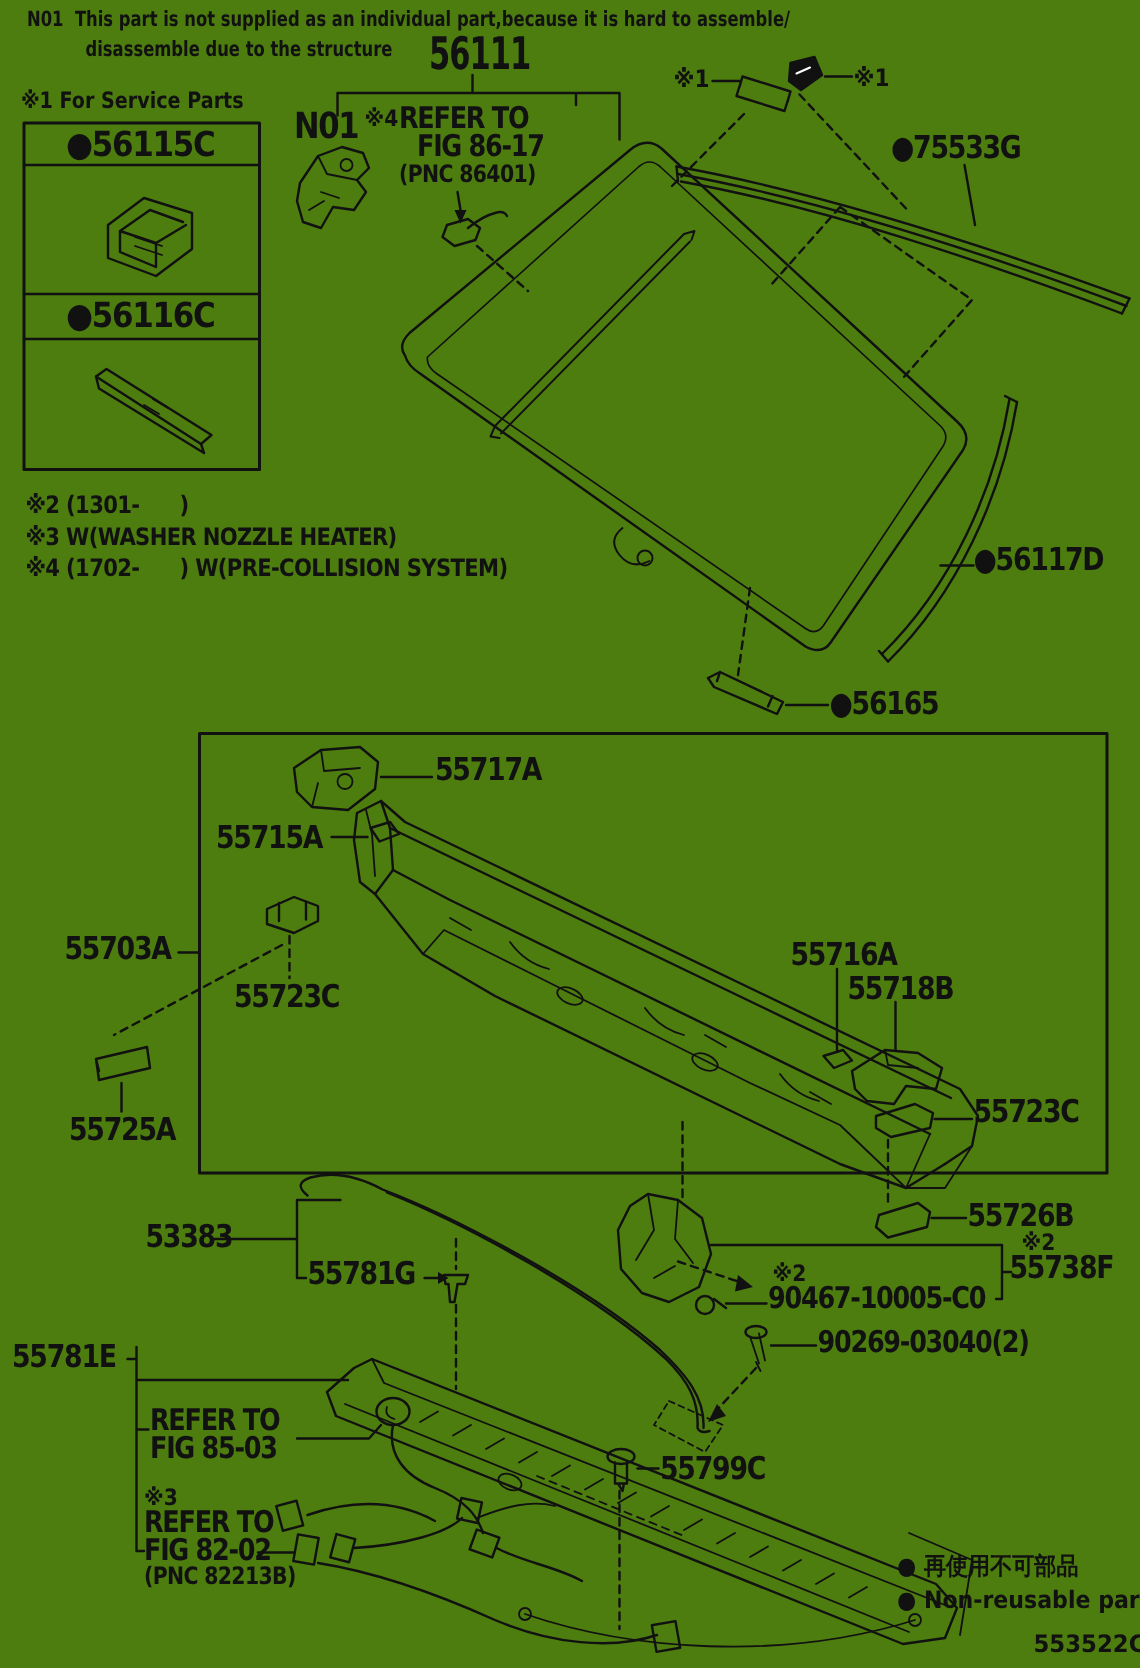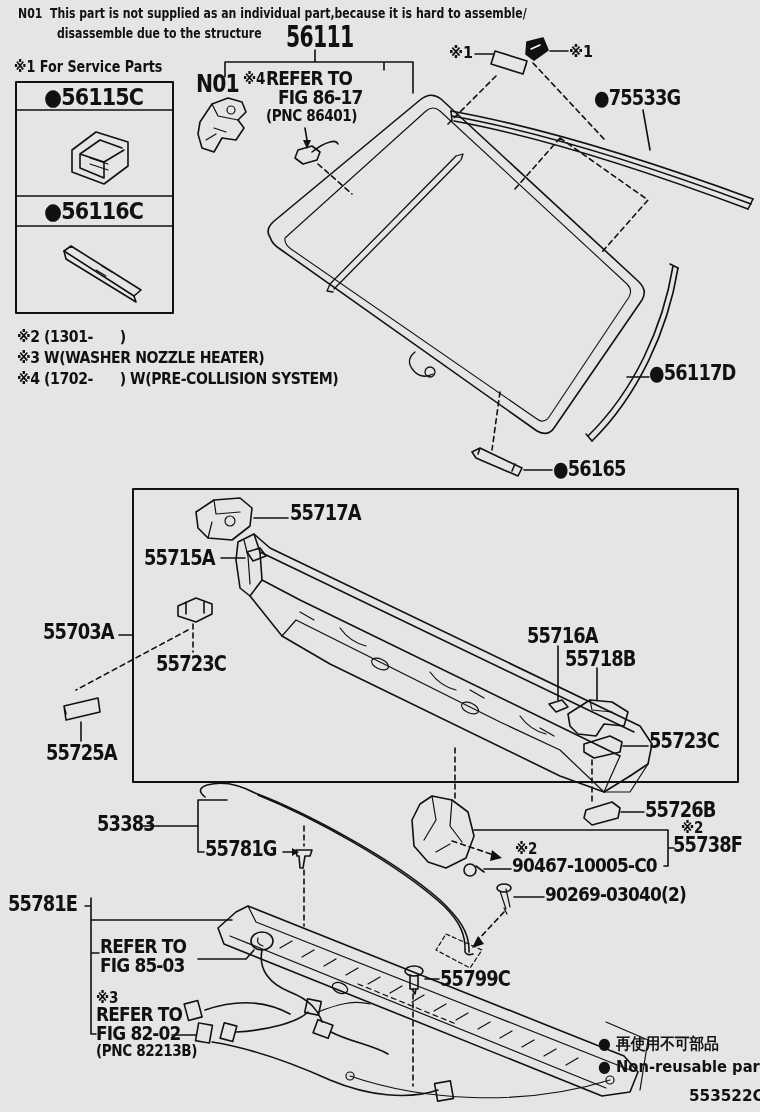--- a/index.html
+++ b/index.html
@@ -1,16 +1,16 @@
 <!DOCTYPE html>
 <html><head>
 <meta charset="utf-8">
 <style>
   html,body{margin:0;padding:0;background:#ffffff;}
-  #stage{position:relative;width:760px;height:1112px;background:#e5e5e5;overflow:hidden;
+  #stage{position:relative;width:760px;height:1112px;background:#4d7c0f;overflow:hidden;
          font-family:"DejaVu Sans","Liberation Sans",sans-serif;color:#111;}
   #linework{position:absolute;left:0;top:0;}
   .lbl{position:absolute;font-weight:bold;color:#111;line-height:1;white-space:pre;
        transform-origin:0 0;font-family:"DejaVu Sans","Liberation Sans",sans-serif;}
   .pn{letter-spacing:-1px;transform:scaleX(.85);}
   .ref{letter-spacing:-1px;transform:scaleX(.85);}
   .sm{letter-spacing:-.5px;transform:scaleX(.85);}
   .star{transform:scaleX(.9);}
   .hdr{font-size:14px;transform:scaleX(.78);}
   .big{font-size:30px;letter-spacing:-1px;transform:scaleX(.68);}

